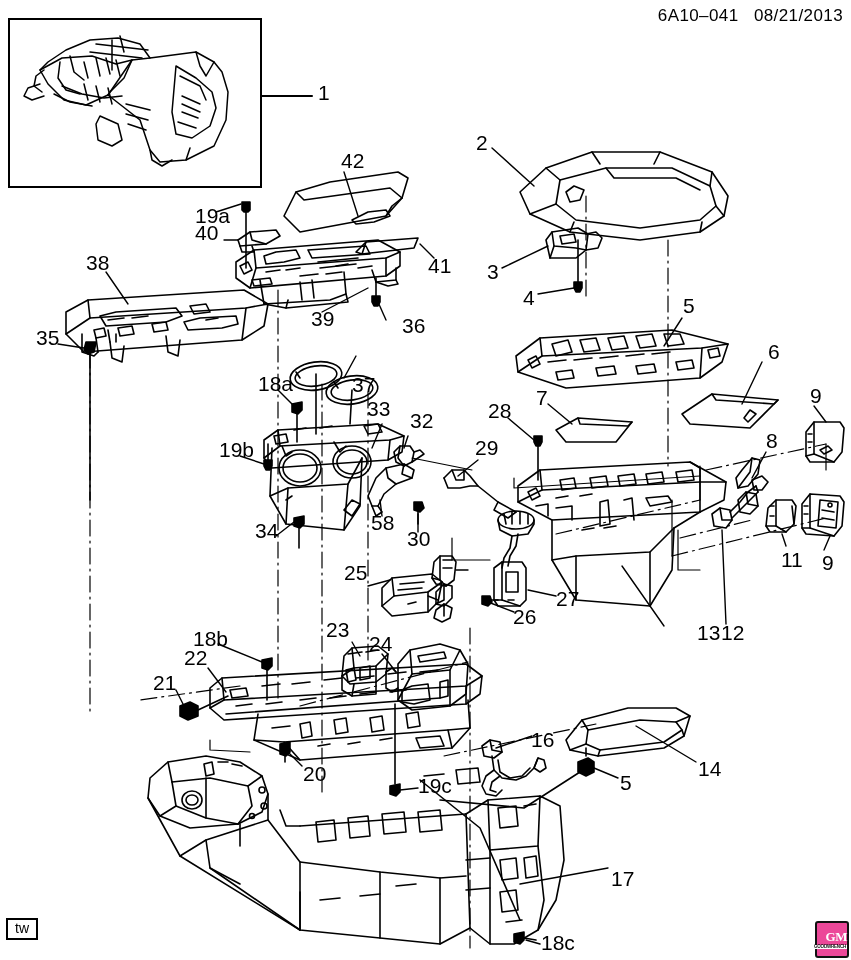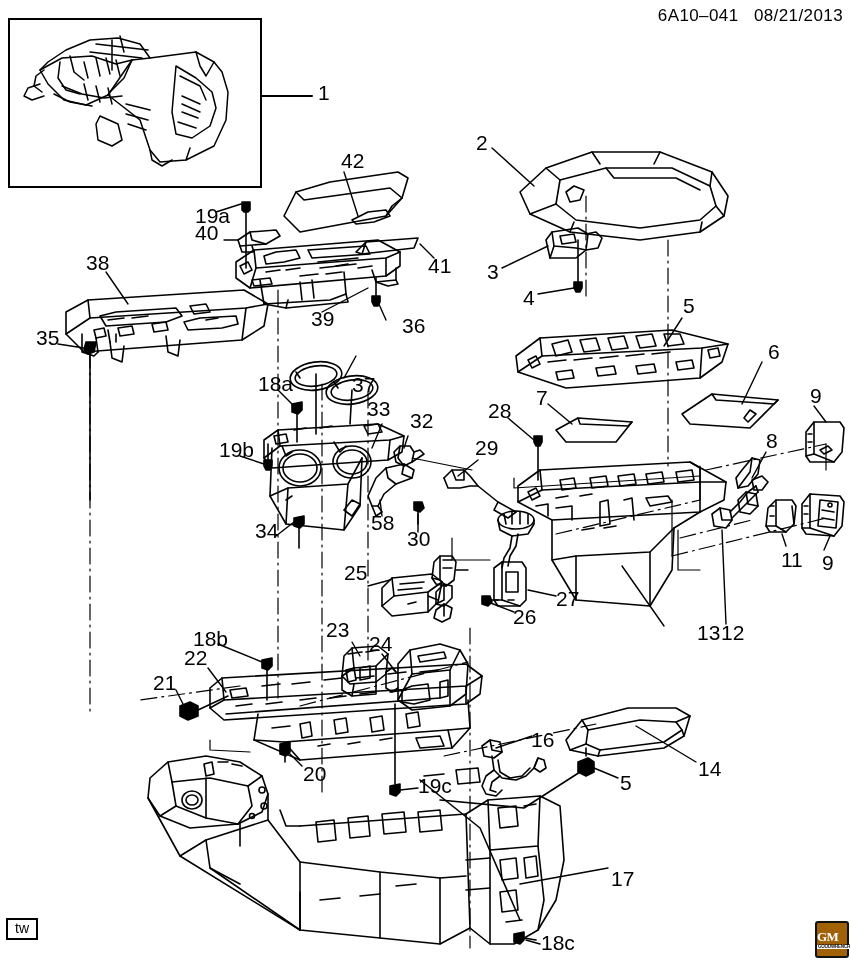--- a/index.html
+++ b/index.html
@@ -4,22 +4,22 @@
 <title>Parts Diagram</title>
 <style>
   html,body{margin:0;padding:0;background:#ffffff;}
   body{width:851px;height:960px;position:relative;overflow:hidden;
        font-family:"Liberation Sans", sans-serif;color:#000;}
   #sheet{position:absolute;inset:0;width:851px;height:960px;}
   .hdr{position:absolute;right:8px;top:6px;font-size:17px;letter-spacing:.4px;white-space:nowrap;}
   .twbox{position:absolute;left:6px;top:918px;border:2px solid #000;
          padding:1px 7px 2px 7px;font-size:14px;line-height:1.05;background:#fff;}
   .gmlogo{position:absolute;left:815px;top:921px;width:30px;height:33px;
-          background:#a16207;border:2px solid #111;border-radius:3px;
-          display:flex;flex-direction:column;align-items:flex-start;justify-content:center;}
+          background:#ec4899;border:2px solid #111;border-radius:3px;
+          display:flex;flex-direction:column;align-items:flex-end;justify-content:center;}
   .gmlogo .gm{color:#fff;font-size:13px;font-weight:bold;line-height:1;letter-spacing:-.5px;
               font-family:"Liberation Serif",serif;}
   .gmlogo .sub{color:#fff;background:#fff;color:#111;font-size:4.5px;line-height:1;
                margin-top:1.5px;padding:0 1px;letter-spacing:-.2px;font-weight:bold;}
   .callout{position:absolute;font-size:21px;line-height:1;white-space:nowrap;
            font-family:"Liberation Sans",sans-serif;}
   svg.art{position:absolute;left:0;top:0;width:851px;height:960px;}
   svg.art *{vector-effect:non-scaling-stroke;}
   .ln{stroke:#000;fill:none;}
   .inset{position:absolute;left:8px;top:18px;width:250px;height:166px;border:2px solid #000;background:#fff;}

